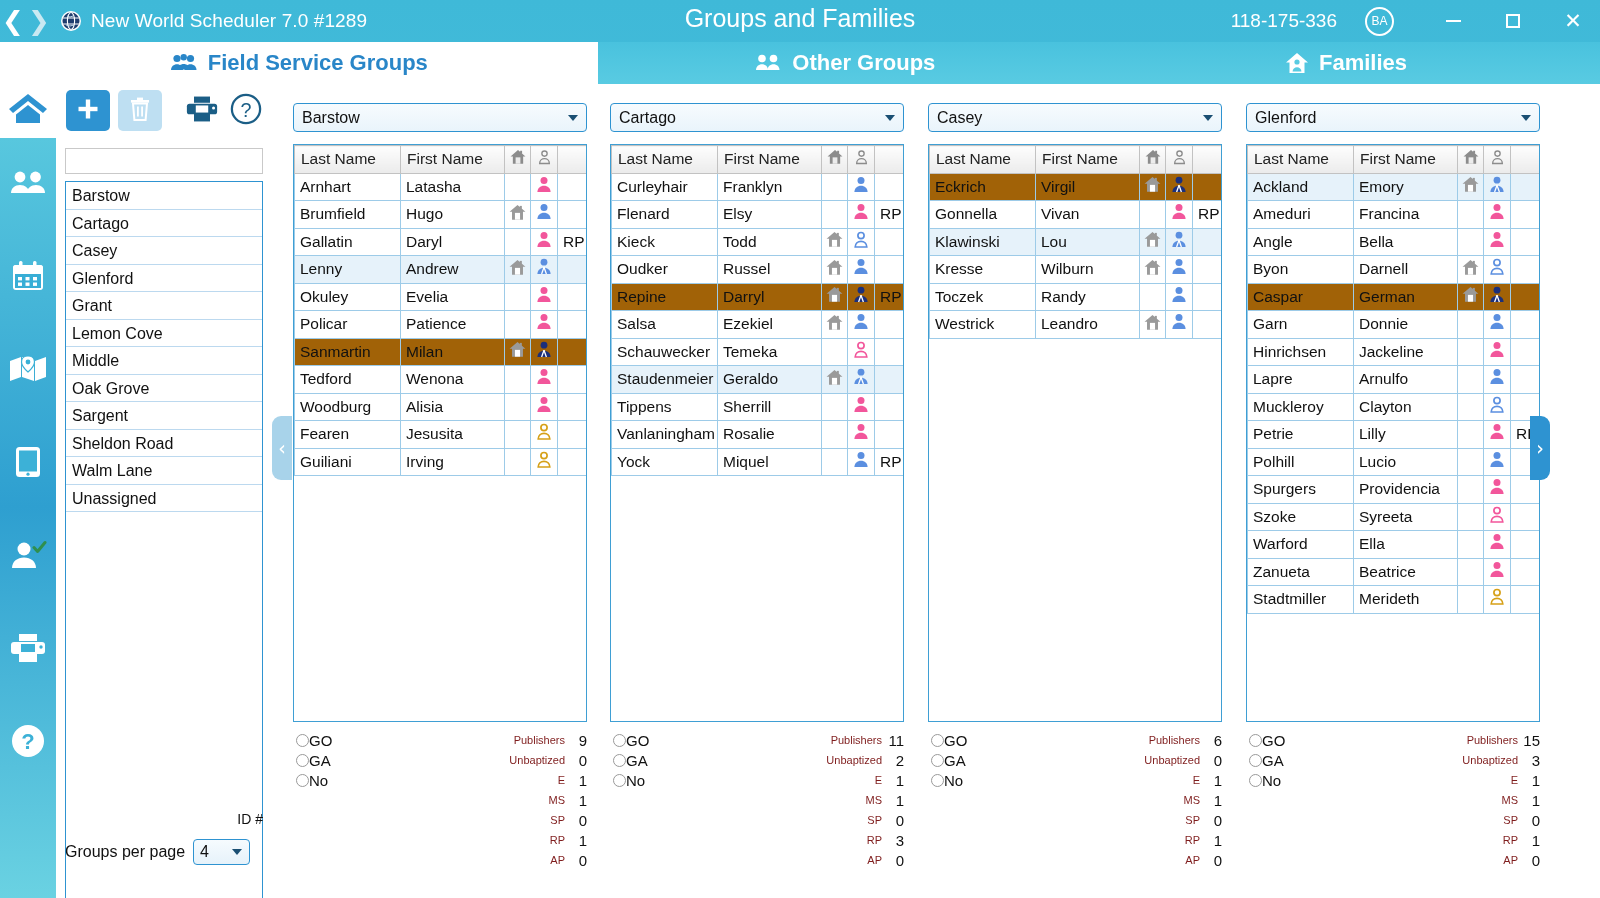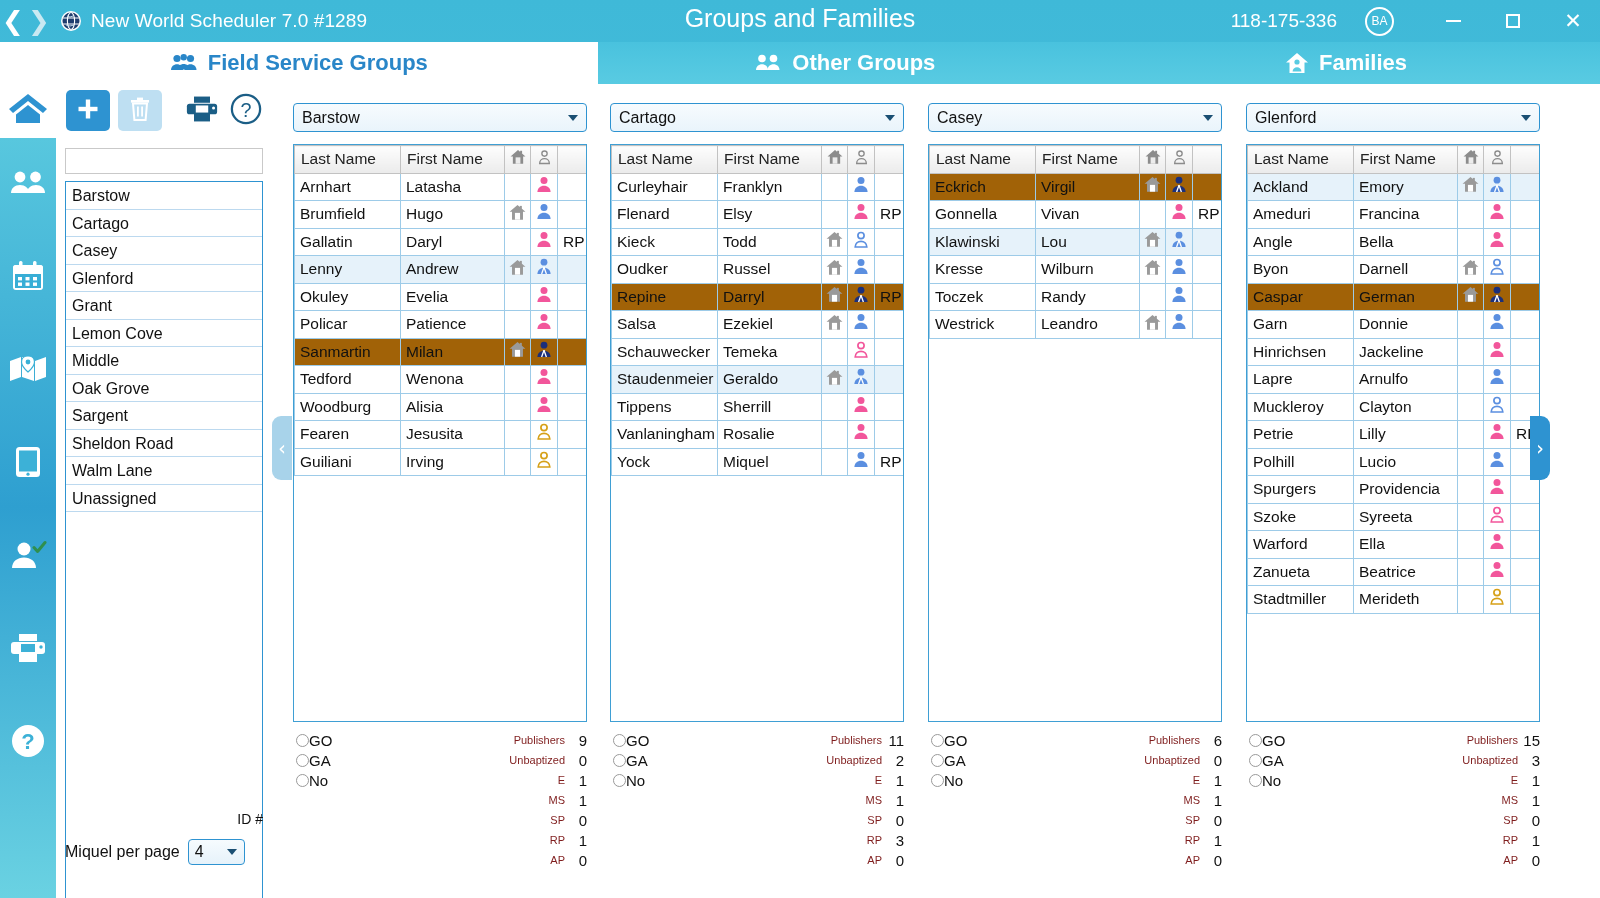--- a/index.html
+++ b/index.html
@@ -393,21 +393,21 @@
         <div class="gl-item">Oak Grove</div>
         <div class="gl-item">Sargent</div>
         <div class="gl-item">Sheldon Road</div>
         <div class="gl-item">Walm Lane</div>
         <div class="gl-item">Unassigned</div>
       </div>
 
     <div id="id-hash">ID #</div>
 
     <div id="per-page-row">
-      <span id="per-page-label">Miquel per page</span>
+      <span id="per-page-label">Groups per page</span>
       <div class="mini-select">
         <span>4</span>
         <span class="caret"></span>
       </div>
     </div>
 
     <div id="gcols">
         <div class="gcol" style="left: 237px;">
           <div class="combo">
             <span>Barstow</span>

